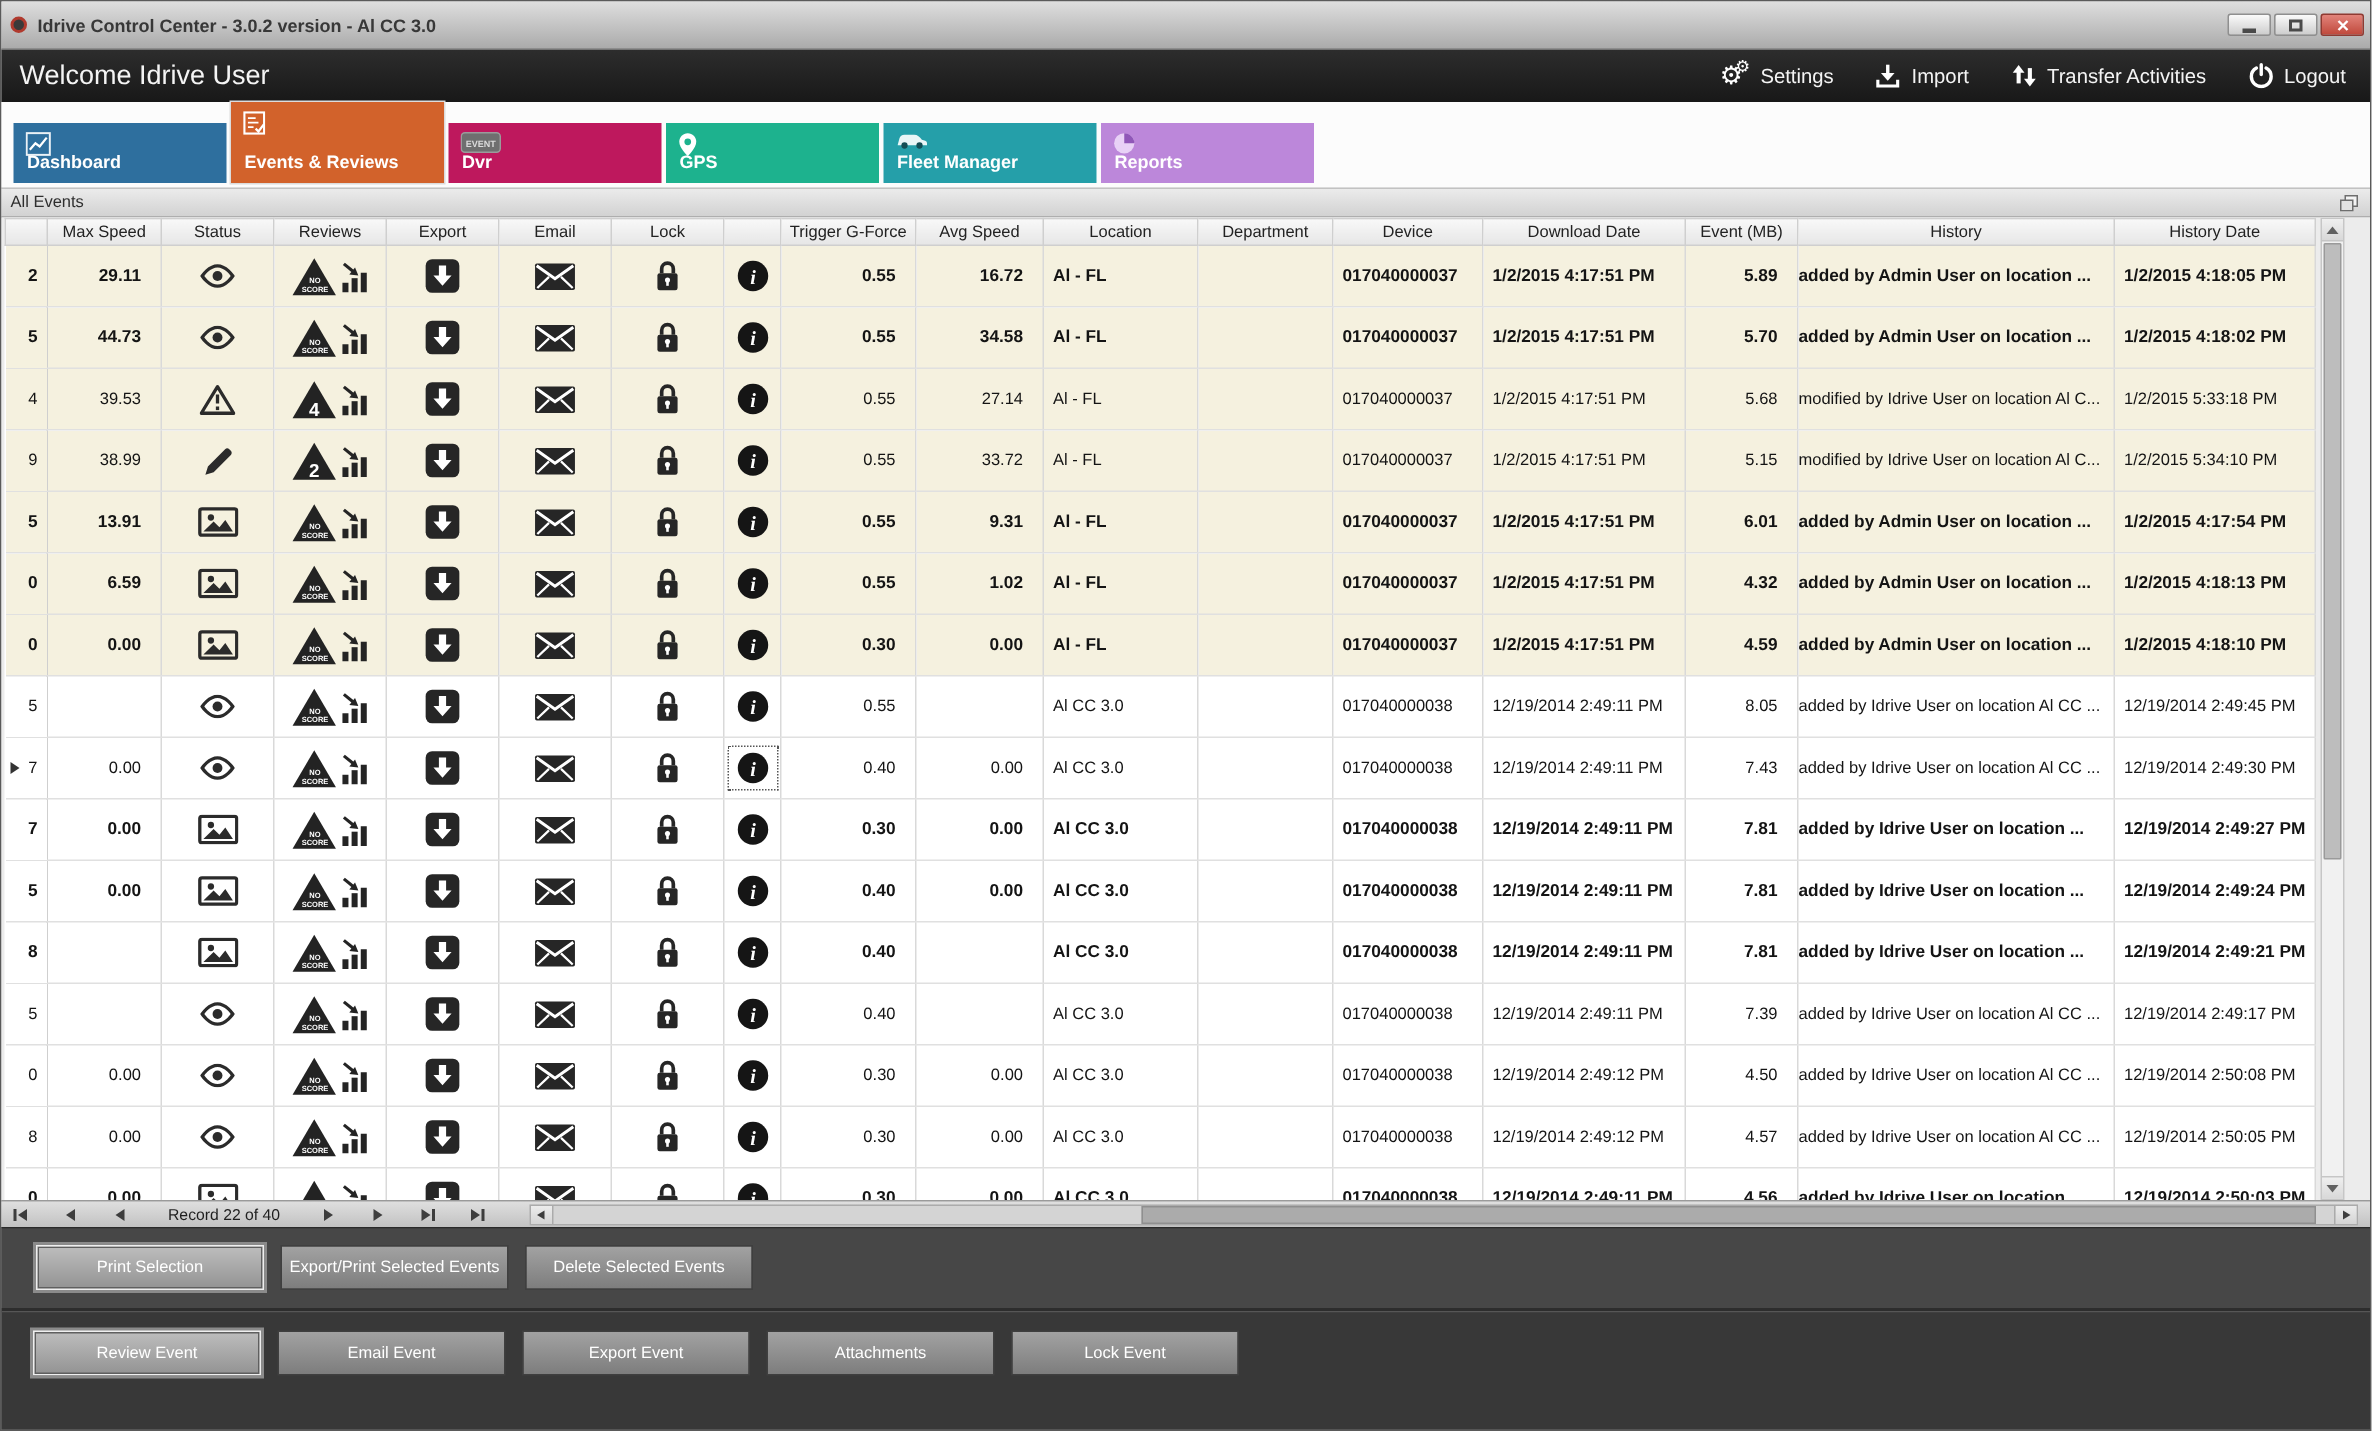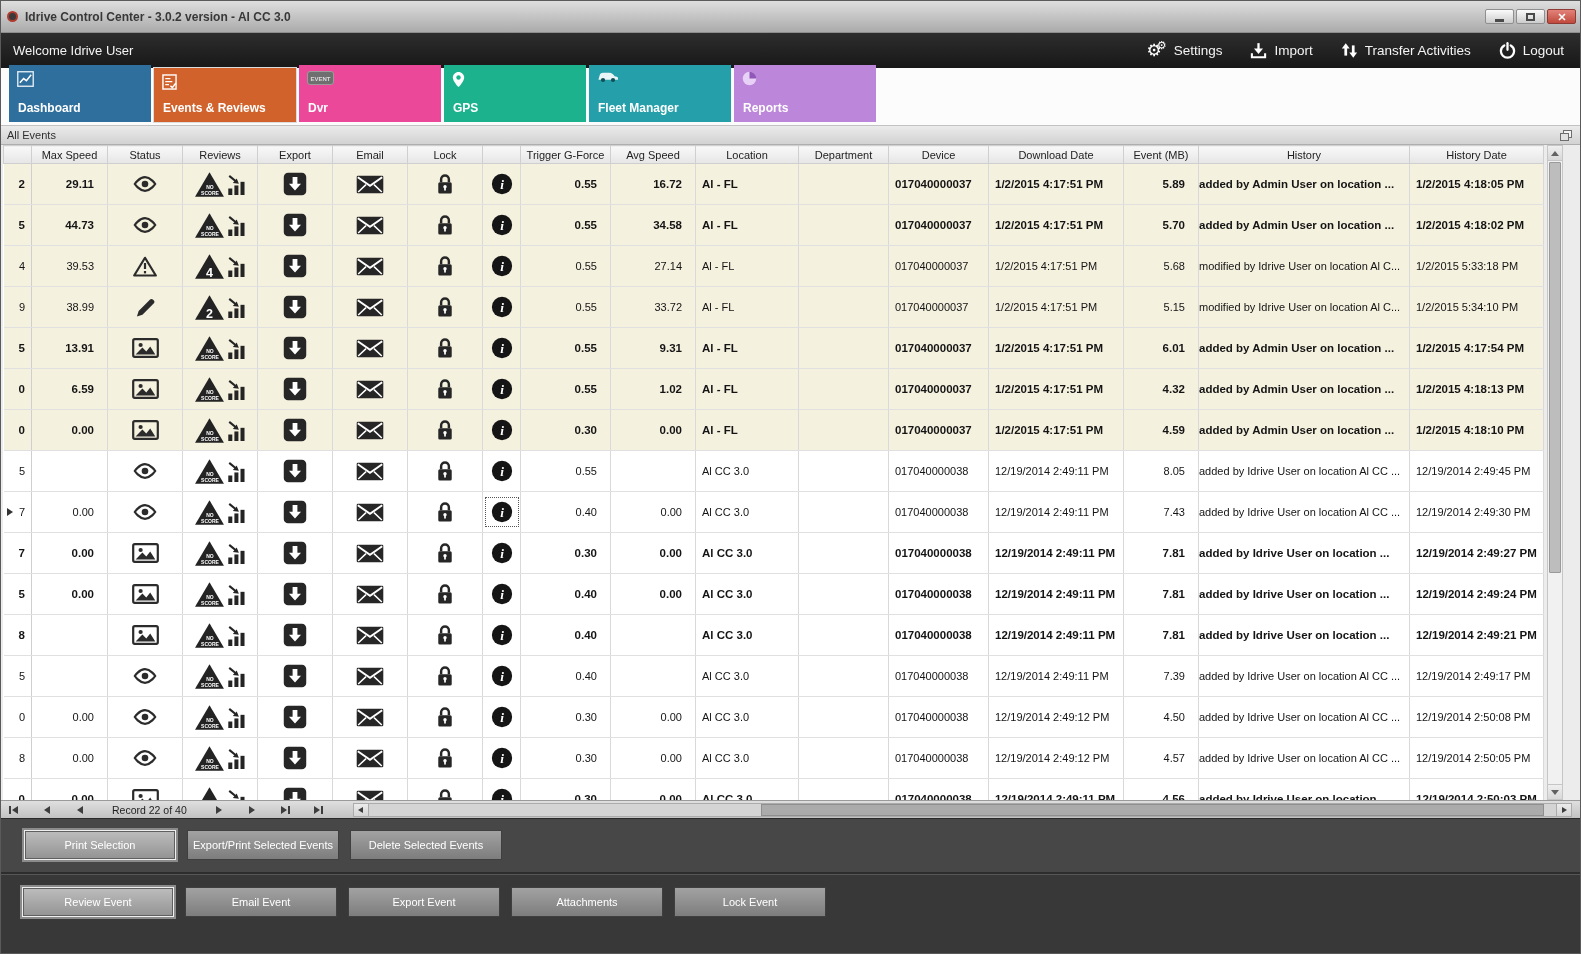--- a/index.html
+++ b/index.html
@@ -12,30 +12,30 @@
   .app-icon { width:11px; height:11px; border-radius:50%; background:#3a3a3a; border:2px solid #b03a2e; margin-right:7px; flex:none; }
   .win-title { font-size:12px; font-weight:bold; color:#383838; white-space:nowrap; }
   .win-controls { margin-left:auto; display:flex; gap:2px; }
   .win-btn { width:29px; height:15px; border:1px solid #8f8f8f; border-radius:2px; background:linear-gradient(#fafafa,#cdcdcd); display:flex; align-items:center; justify-content:center; cursor:pointer; }
   .win-btn.close { background:linear-gradient(#e2837a,#c0493c); border-color:#8f3a32; }
   .glyph-min { width:9px; height:3px; background:#4a4a4a; margin-top:7px; }
   .glyph-max { width:9px; height:8px; border:2px solid #4a4a4a; }
 
   
   .topbar { height:35px; flex:none; background:linear-gradient(#2d2d2d,#181818); color:#f4f4f4; display:flex; align-items:center; padding:0 16px 0 12px; }
-  .welcome { font-size:13px; }
+  .welcome { font-size:18px; }
   .top-actions { margin-left:auto; display:flex; align-items:center; gap:28px; }
   .top-action { display:flex; align-items:center; gap:7px; font-size:13.5px; cursor:pointer; white-space:nowrap; }
   .ticon { display:inline-flex; align-items:center; }
   .gear1 { font-size:17px; line-height:1; color:#fff; }
   .gear2 { font-size:11px; line-height:1; margin:-10px 0 0 -5px; color:#fff; }
 
   
   .tabstrip { height:57px; flex:none; background:#fcfcfc; display:flex; align-items:flex-end; padding:0 0 3px 8px; gap:3px; }
-  .tab { width:142px; height:57px; position:relative; color:#fff; cursor:pointer; flex:none; }
+  .tab { width:142px; height:40px; position:relative; color:#fff; cursor:pointer; flex:none; }
   .tab.active { height:54px; box-shadow:0 0 0 1px #dcdcdc; }
   .tab-icon { position:absolute; top:6px; left:8px; display:inline-flex; }
   .tab-label { position:absolute; left:9px; bottom:7px; font-size:12px; font-weight:bold; white-space:nowrap; }
 
   
   .pagetitle-strip { height:36px; flex:none; background:#ededed; padding:10px 0 0 14px; font-size:15px; color:#1c1c1c; }
   .panel-header { height:20px; flex:none; background:linear-gradient(#ebebeb,#d2d2d2); border-top:1px solid #c2c2c2; border-bottom:1px solid #aeaeae; display:flex; align-items:center; padding:0 8px 0 6px; font-size:11px; color:#2f2f2f; }
   .panel-restore { margin-left:auto; display:inline-flex; cursor:pointer; }
 
   
@@ -171,21 +171,21 @@
       <div class="tab active" style="background: rgb(210, 98, 43);">
         <span class="tab-icon">
           <svg width="15" height="16" viewBox="0 0 16 17">
             <rect x="1" y="1" width="14" height="15" fill="none" stroke="#fff" stroke-width="1.5"></rect>
             <path d="M3.5 5 L9 5 M3.5 8.2 L11 8.2 M3.5 11.4 L7.5 11.4" stroke="#fff" stroke-width="1.3"></path>
             <path d="M9 12.5 L11 14.5 L14.8 9.5" fill="none" stroke="#fff" stroke-width="1.6"></path>
           </svg>
         </span>
         <span class="tab-label">Events &amp; Reviews</span>
       </div>
-      <div class="tab" style="background: #ec4899;">
+      <div class="tab" style="background: #be185d;">
         <span class="tab-icon">
           <svg width="27" height="14" viewBox="0 0 27 14">
             <rect x="0.5" y="0.5" width="26" height="13" rx="2.5" fill="#6f6f6f" stroke="#9b9b9b"></rect>
             <text x="13.5" y="9.8" text-anchor="middle" font-size="6" font-weight="bold" fill="#dcdcdc" font-family="Liberation Sans, sans-serif">EVENT</text>
           </svg>
         </span>
         <span class="tab-label">Dvr</span>
       </div>
       <div class="tab" style="background: rgb(29, 178, 142);">
         <span class="tab-icon">

